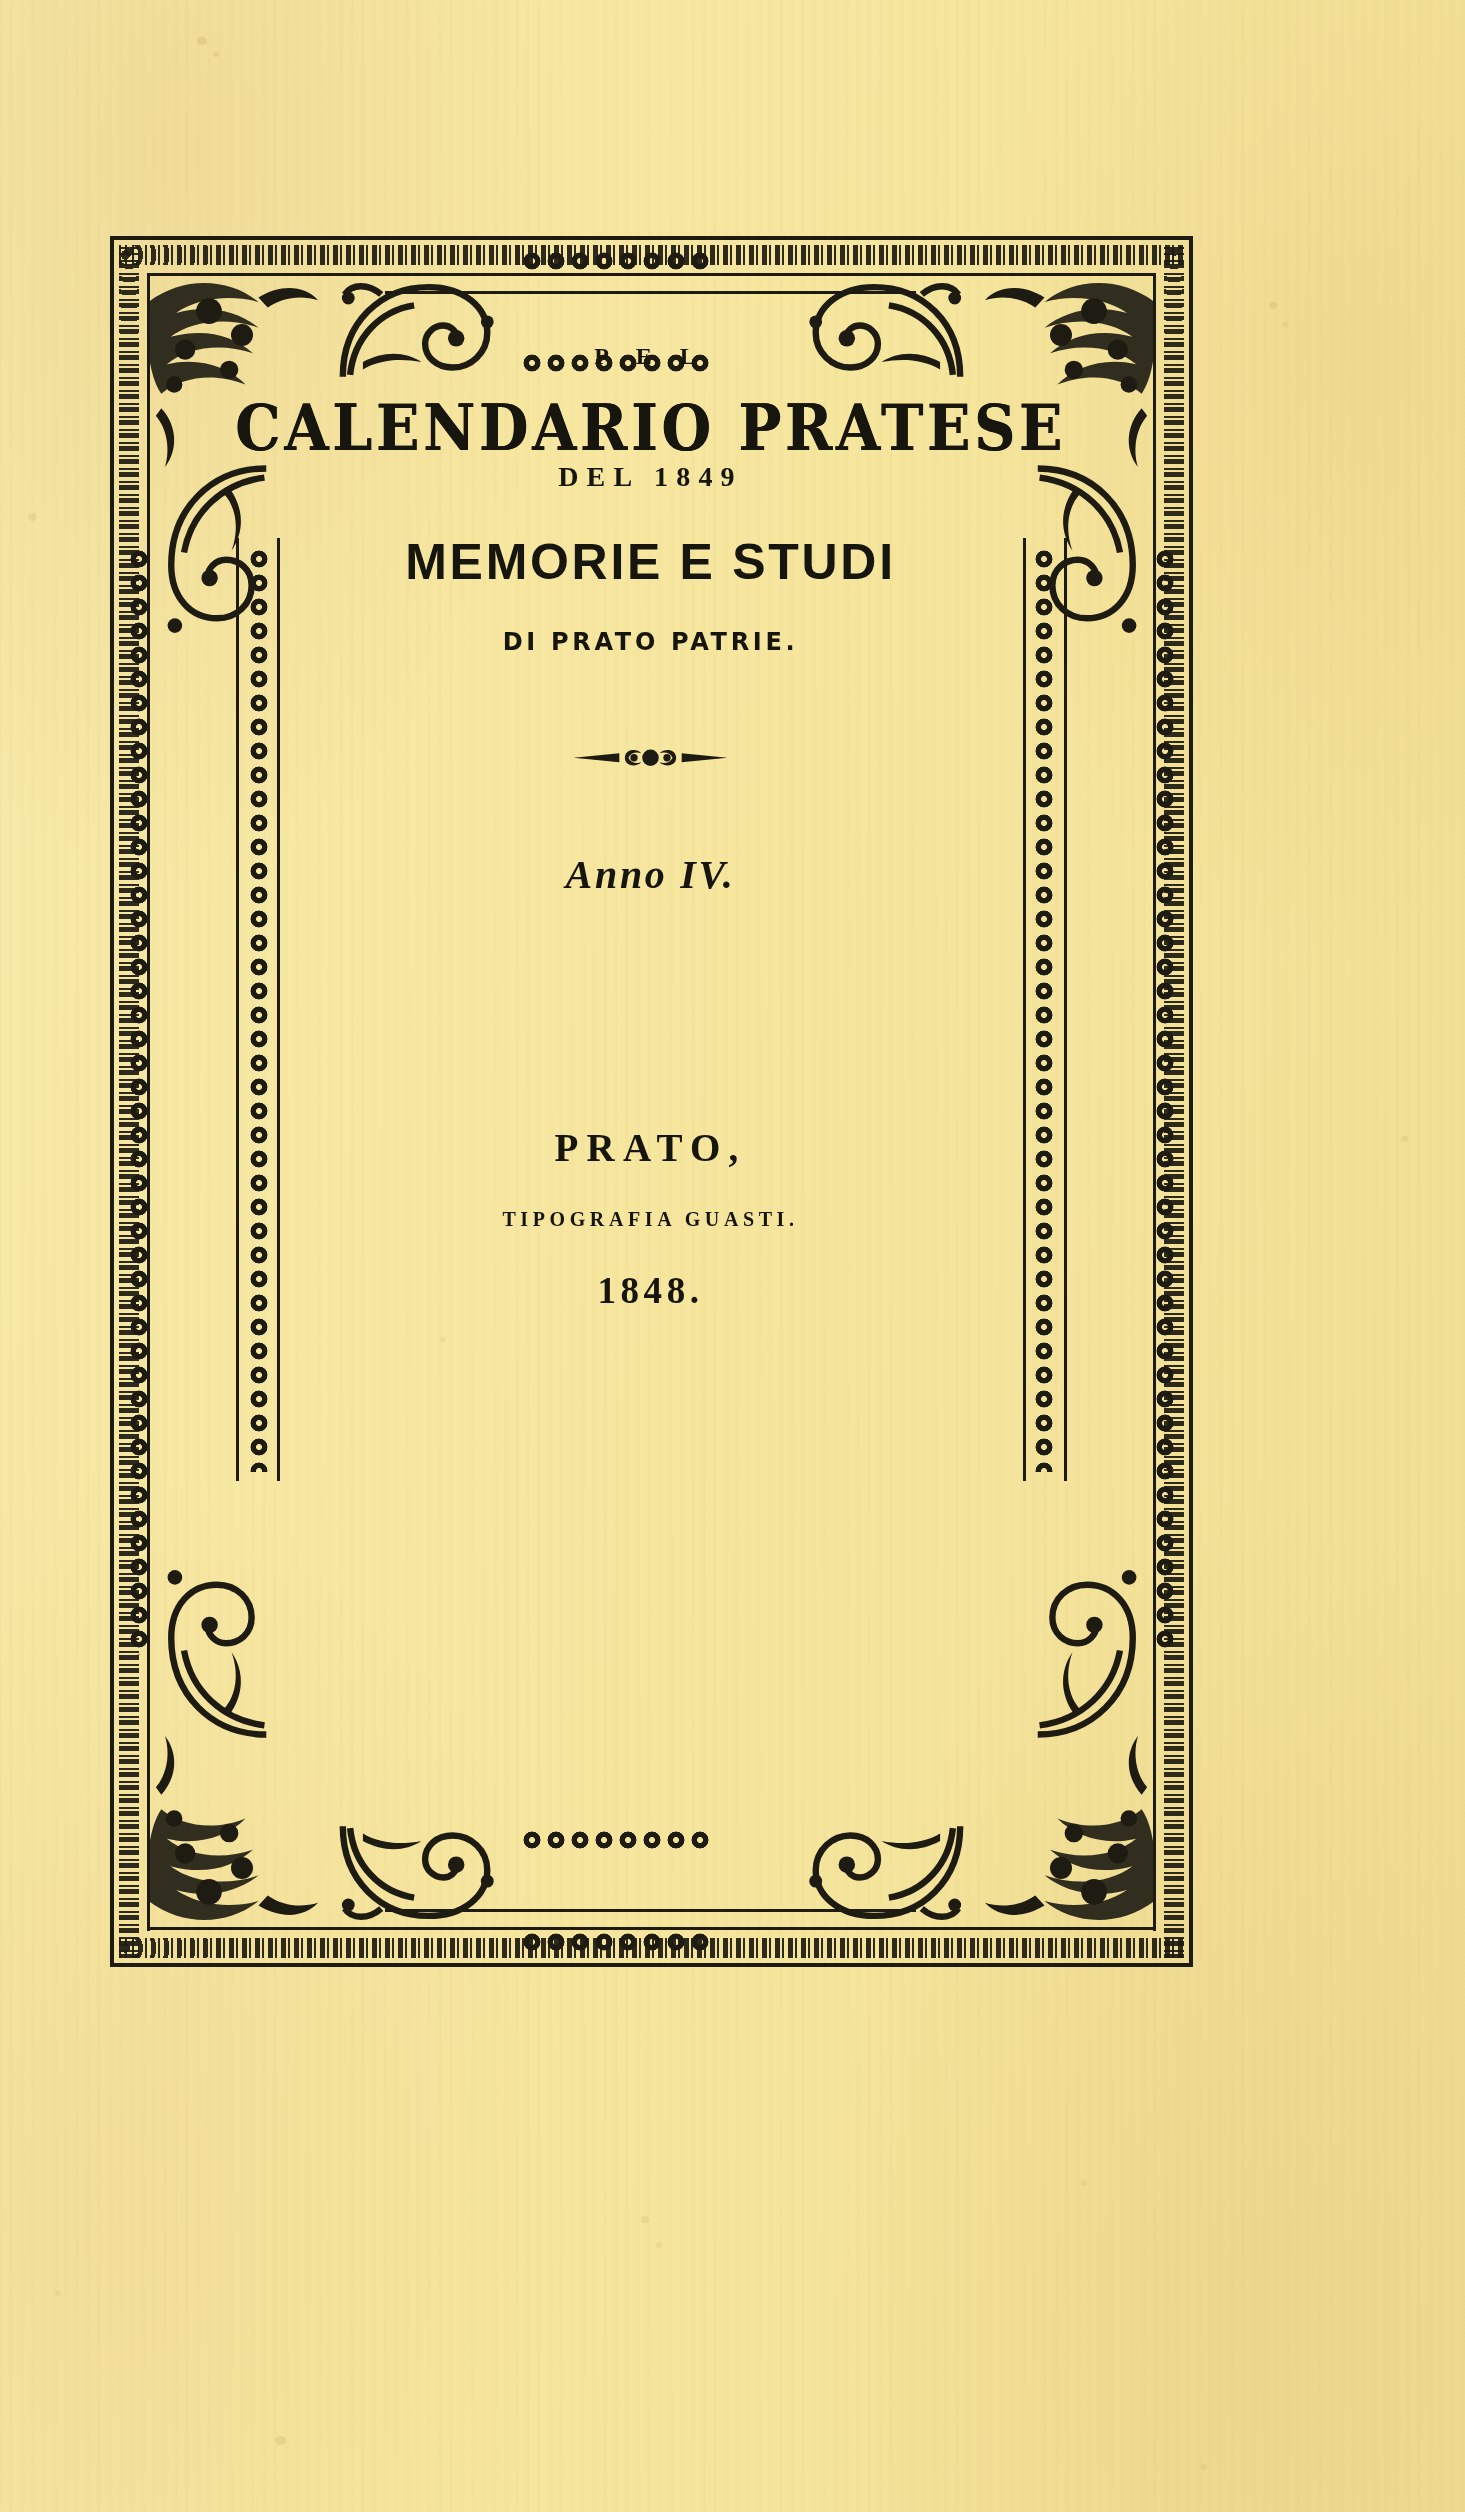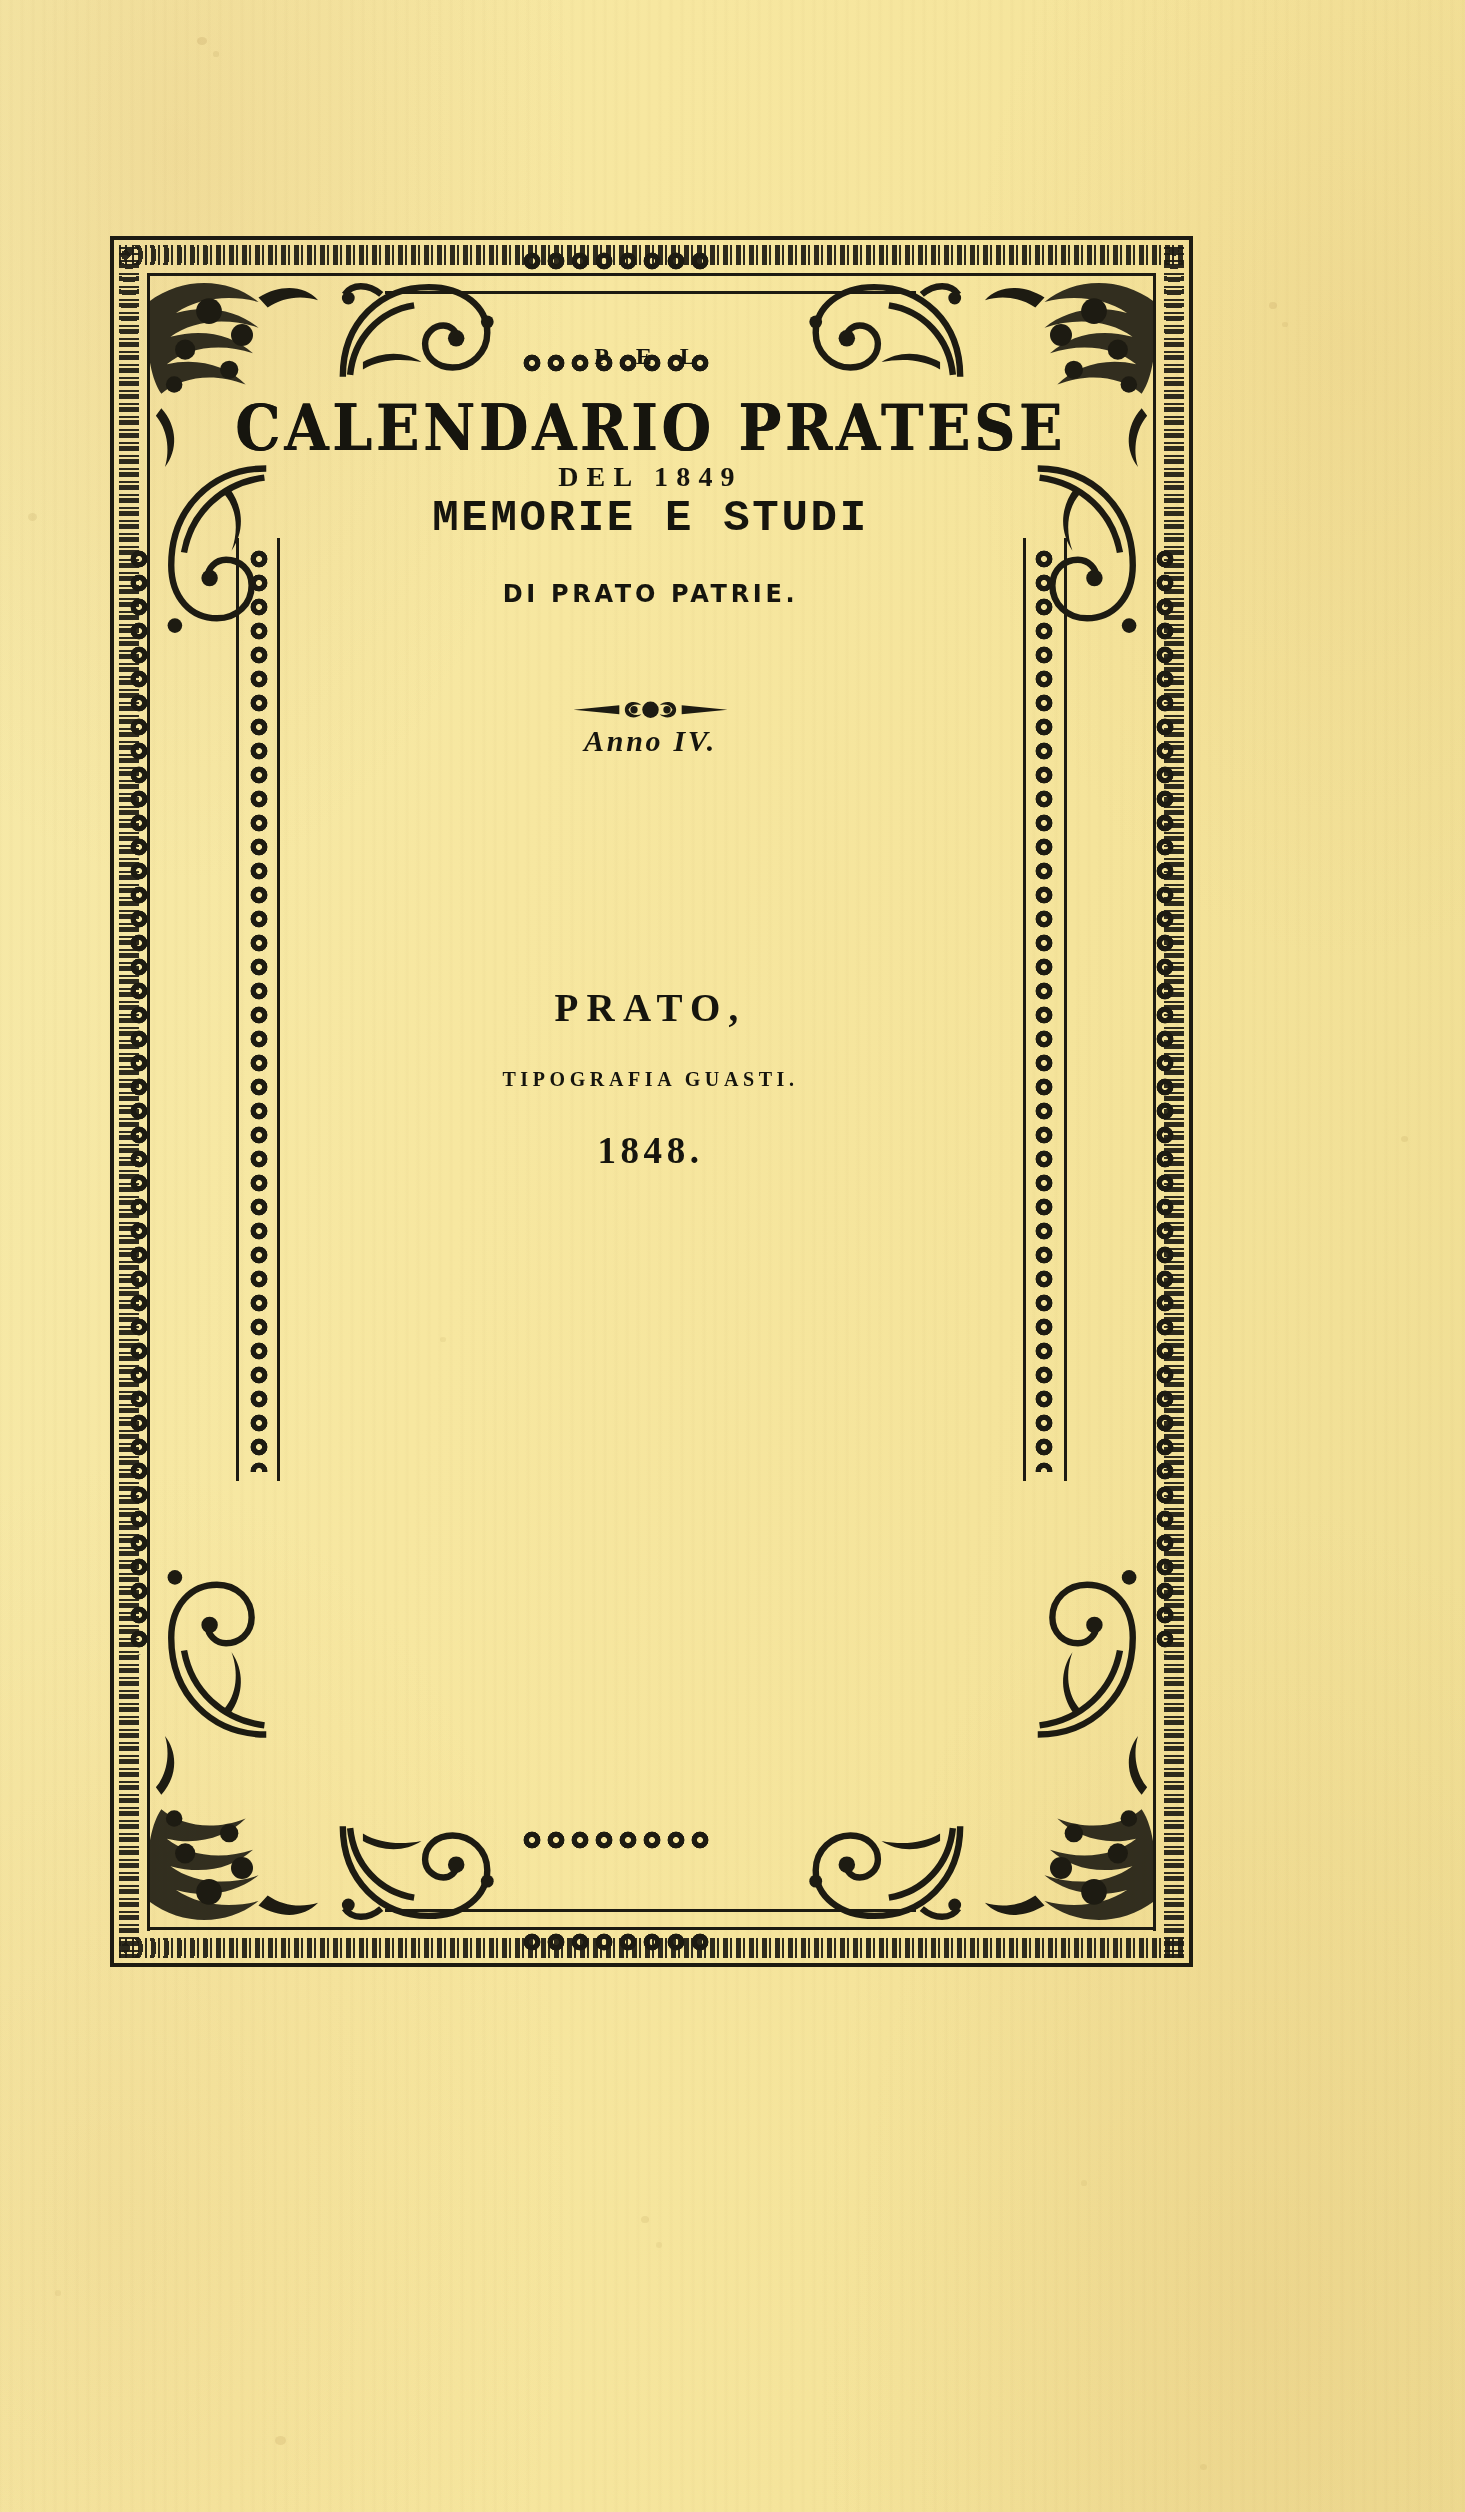--- a/index.html
+++ b/index.html
@@ -138,42 +138,44 @@
     transform: scaleY(1.12);
     text-shadow: 0.5px 0 0 #16150e;
   }
   .delyear {
     font-family: "Liberation Serif", serif;
     font-size: 28px;
     font-weight: 700;
     letter-spacing: 8.2px;
   }
   .memorie {
-    font-family: Liberation Mono, monospace;
-    font-size: 44px;
+    font-family: Liberation Sans, sans-serif;
+    font-size: 50px;
     font-weight: 700;
     letter-spacing: 2.7px;
+    margin-top: 40px;
   }
   .dicose {
     font-family: "DejaVu Sans", sans-serif;
     font-size: 24px;
     font-weight: 700;
     letter-spacing: 3.7px;
     margin-top: 37px;
   }
   #dingbat {
     margin-top: 88px;
     height: 27.5px;
   }
   .anno {
     font-family: "Liberation Serif", serif;
     font-style: italic;
-    font-size: 30px;
+    font-size: 40px;
     font-weight: 700;
     letter-spacing: 2.7px;
+    margin-top: 79px;
   }
   .prato {
     font-family: Liberation Serif, serif;
     font-size: 39px;
     font-weight: 700;
     letter-spacing: 8.2px;
     margin-top: 227px;
   }
   .tipografia {
     font-family: "Liberation Serif", serif;

